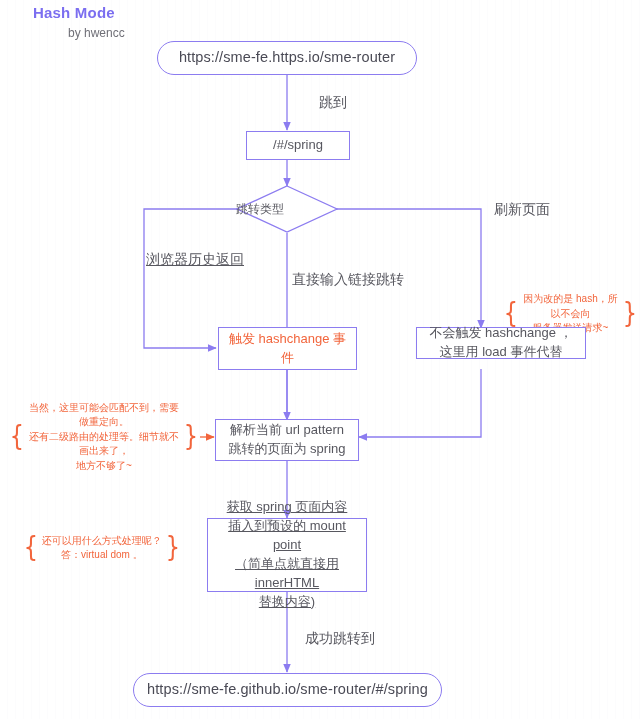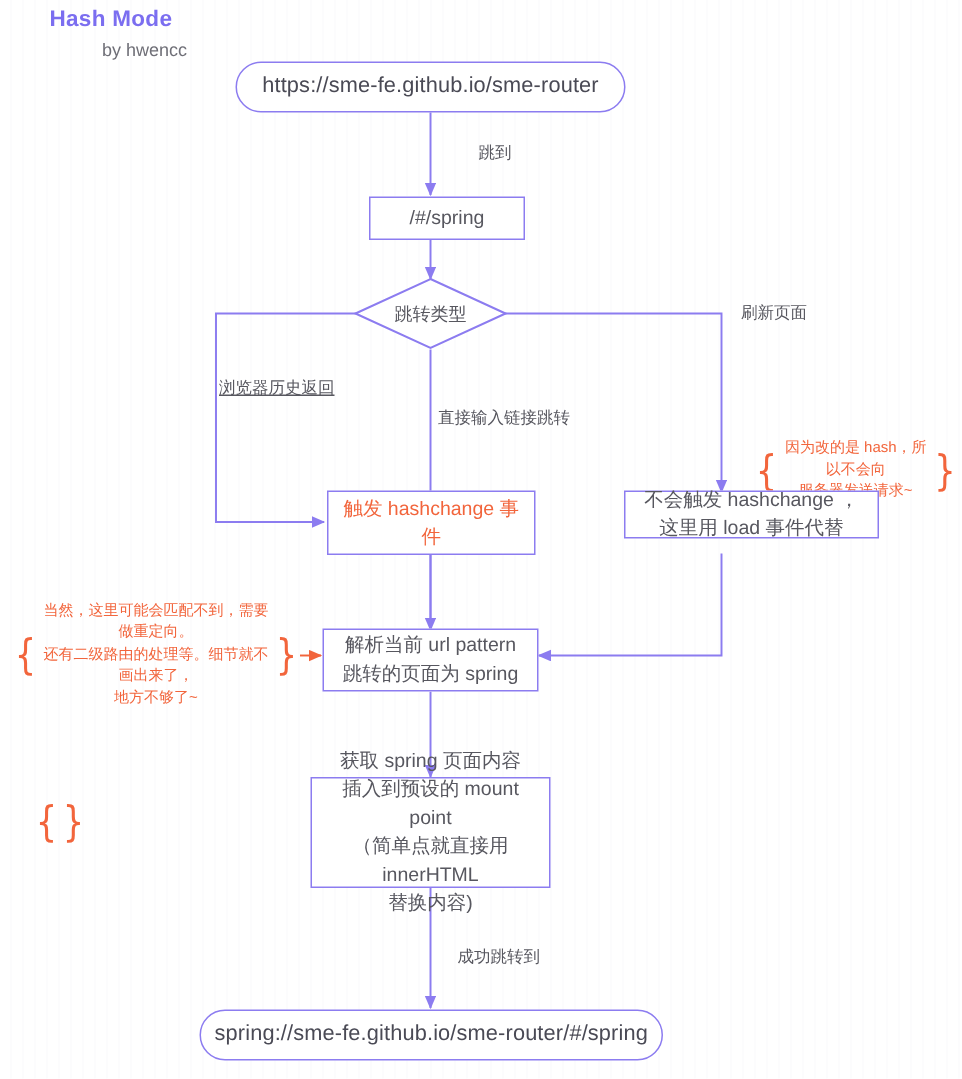--- a/index.html
+++ b/index.html
@@ -64,37 +64,37 @@
   }
   .rect { font-size: 13px; }
   .rect .inner { padding: 0 6px; }
 
   .orange-text { color: #f2653c; }
 
   
   .diamond-wrap {
     display: flex;
     align-items: center;
-    justify-content: center;
+    justify-content: flex-start;
   }
   .diamond-shape {
     position: absolute;
     left: 0; top: 0;
     width: 100%; height: 100%;
   }
   .diamond-label {
     position: relative;
     font-size: 12px;
     color: #57575f;
     white-space: nowrap;
   }
 
   
   .edge-label {
-    font-size: 11px;
+    font-size: 14px;
     color: #57575f;
     white-space: nowrap;
     background: transparent;
     padding-left: 47px;
   }
 
   
   .note {
     display: flex;
     align-items: center;
@@ -151,21 +151,21 @@
 
   <g stroke="#f2653c" stroke-width="1.3" fill="none">
     <path d="M200,437 L214,437" marker-end="url(#arrowOrange)"></path>
   </g>
 </svg>
 
 <div class="abs title">Hash Mode</div>
 <div class="abs subtitle">by hwencc</div>
 
 <div class="abs node terminal" style="left:157px; top:41px; width:260px; height:34px;">
-  <span>https://sme-fe.github.io/sme-router</span>
+  <span>https://sme-fe.https.io/sme-router</span>
 </div>
 
 <div class="abs edge-label" style="left:272px; top:94px;">
   <span>跳到</span>
 </div>
 
 <div class="abs node rect" style="left:246px; top:131px; width:104px; height:29px;">
   <span>/#/spring</span>
 </div>
 
@@ -210,29 +210,31 @@
   <span class="brace">}</span>
 </div>
 
 <div class="abs node rect" style="left:215px; top:419px; width:144px; height:42px; white-space:pre-line;">
   <span class="inner">解析当前 url pattern
 跳转的页面为 spring</span>
 </div>
 
 <div class="abs note" style="left:22px; top:531px; width:165px; height:34px;">
   <span class="brace">{</span>
+  <span class="note-text">还可以用什么方式处理呢？
+答：virtual dom 。</span>
   <span class="brace">}</span>
 </div>
 
-<div class="abs node rect" style="left:207px; top:518px; width:160px; height:74px; white-space:pre-line;">
+<div class="abs node rect" style="left:207px; top:518px; width:160px; height:74px; white-space:pre-line;text-decoration:underline;">
   <span class="inner">获取 spring 页面内容
 插入到预设的 mount point
 （简单点就直接用 innerHTML
 替换内容)</span>
 </div>
 
 <div class="abs edge-label" style="left:258px; top:630px;">
   <span>成功跳转到</span>
 </div>
 
 <div class="abs node terminal" style="left:133px; top:673px; width:309px; height:34px;">
-  <span>spring://sme-fe.github.io/sme-router/#/spring</span>
+  <span>https://sme-fe.github.io/sme-router/#/spring</span>
 </div>
 
 </body></html>

